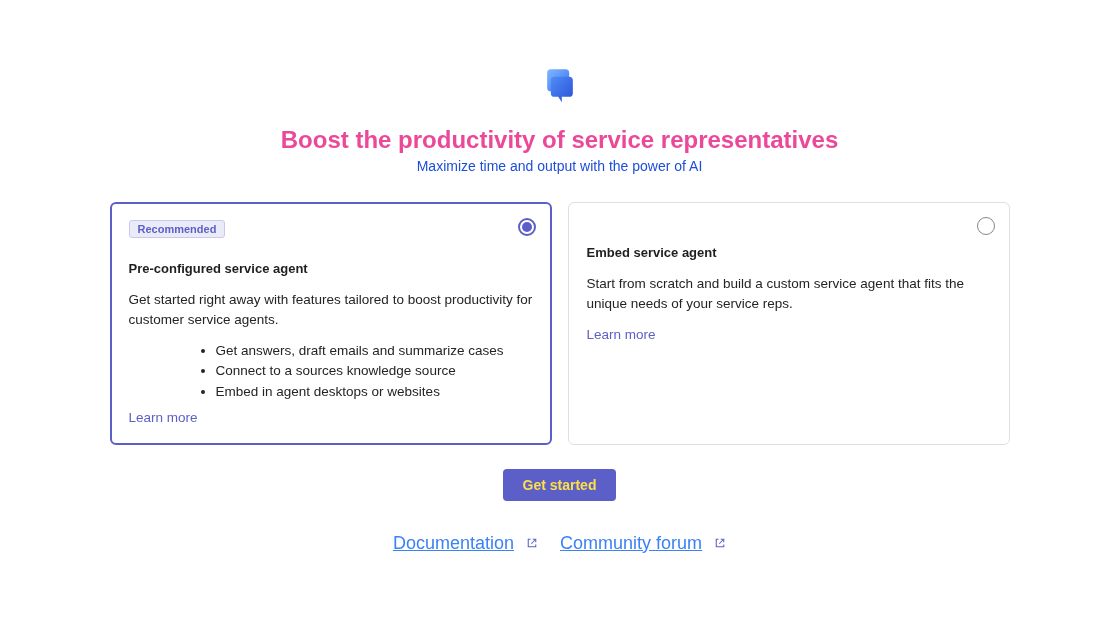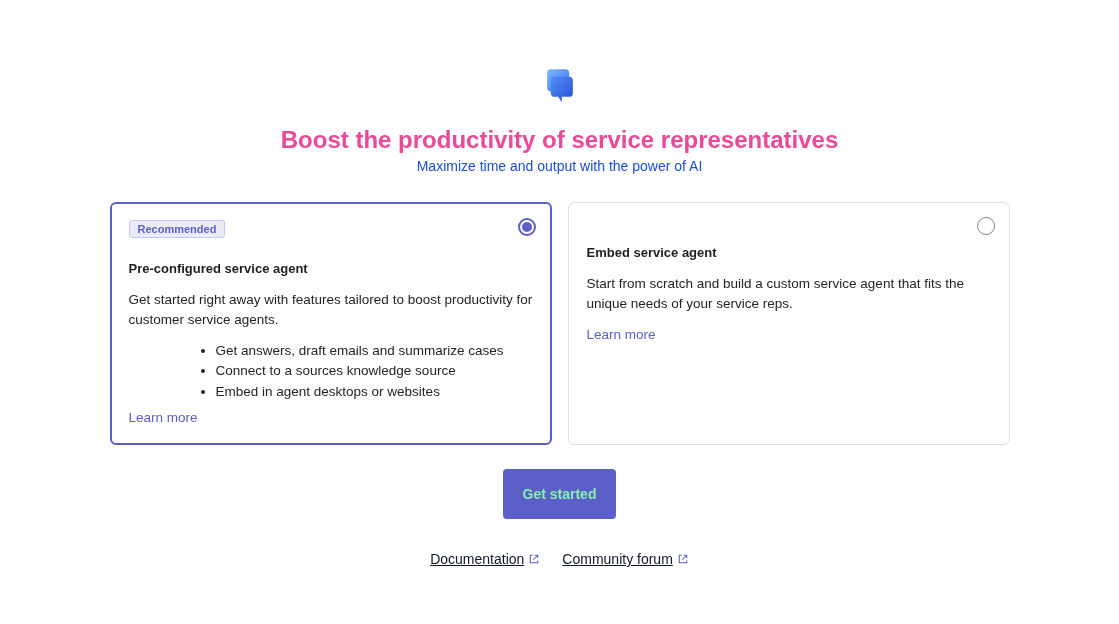--- a/index.html
+++ b/index.html
@@ -116,41 +116,41 @@
       width: 10px;
       height: 10px;
       background: #5b5fc7;
       border-radius: 50%;
     }
     .radio.unchecked {
       border: 1.5px solid #8a8886;
     }
     .primary-btn {
       background: #5b5fc7;
-      color: #86efac;
+      color: #fde047;
       border: none;
       border-radius: 4px;
       font-size: 14px;
       font-weight: 600;
-      padding: 17px 20px;
+      padding: 8px 20px;
       cursor: pointer;
       margin-bottom: 32px;
     }
     .footer-links {
       display: flex;
       gap: 22px;
       align-items: center;
     }
     .footer-link {
-      color: #0f172a;
-      font-size: 14px;
+      color: #3b82f6;
+      font-size: 18px;
       text-decoration: underline;
       display: inline-flex;
       align-items: center;
-      gap: 4px;
+      gap: 12px;
     }
     .ext-icon {
       width: 12px;
       height: 12px;
     }
   </style>
 </head>
 <body>
 
 <div class="logo">

